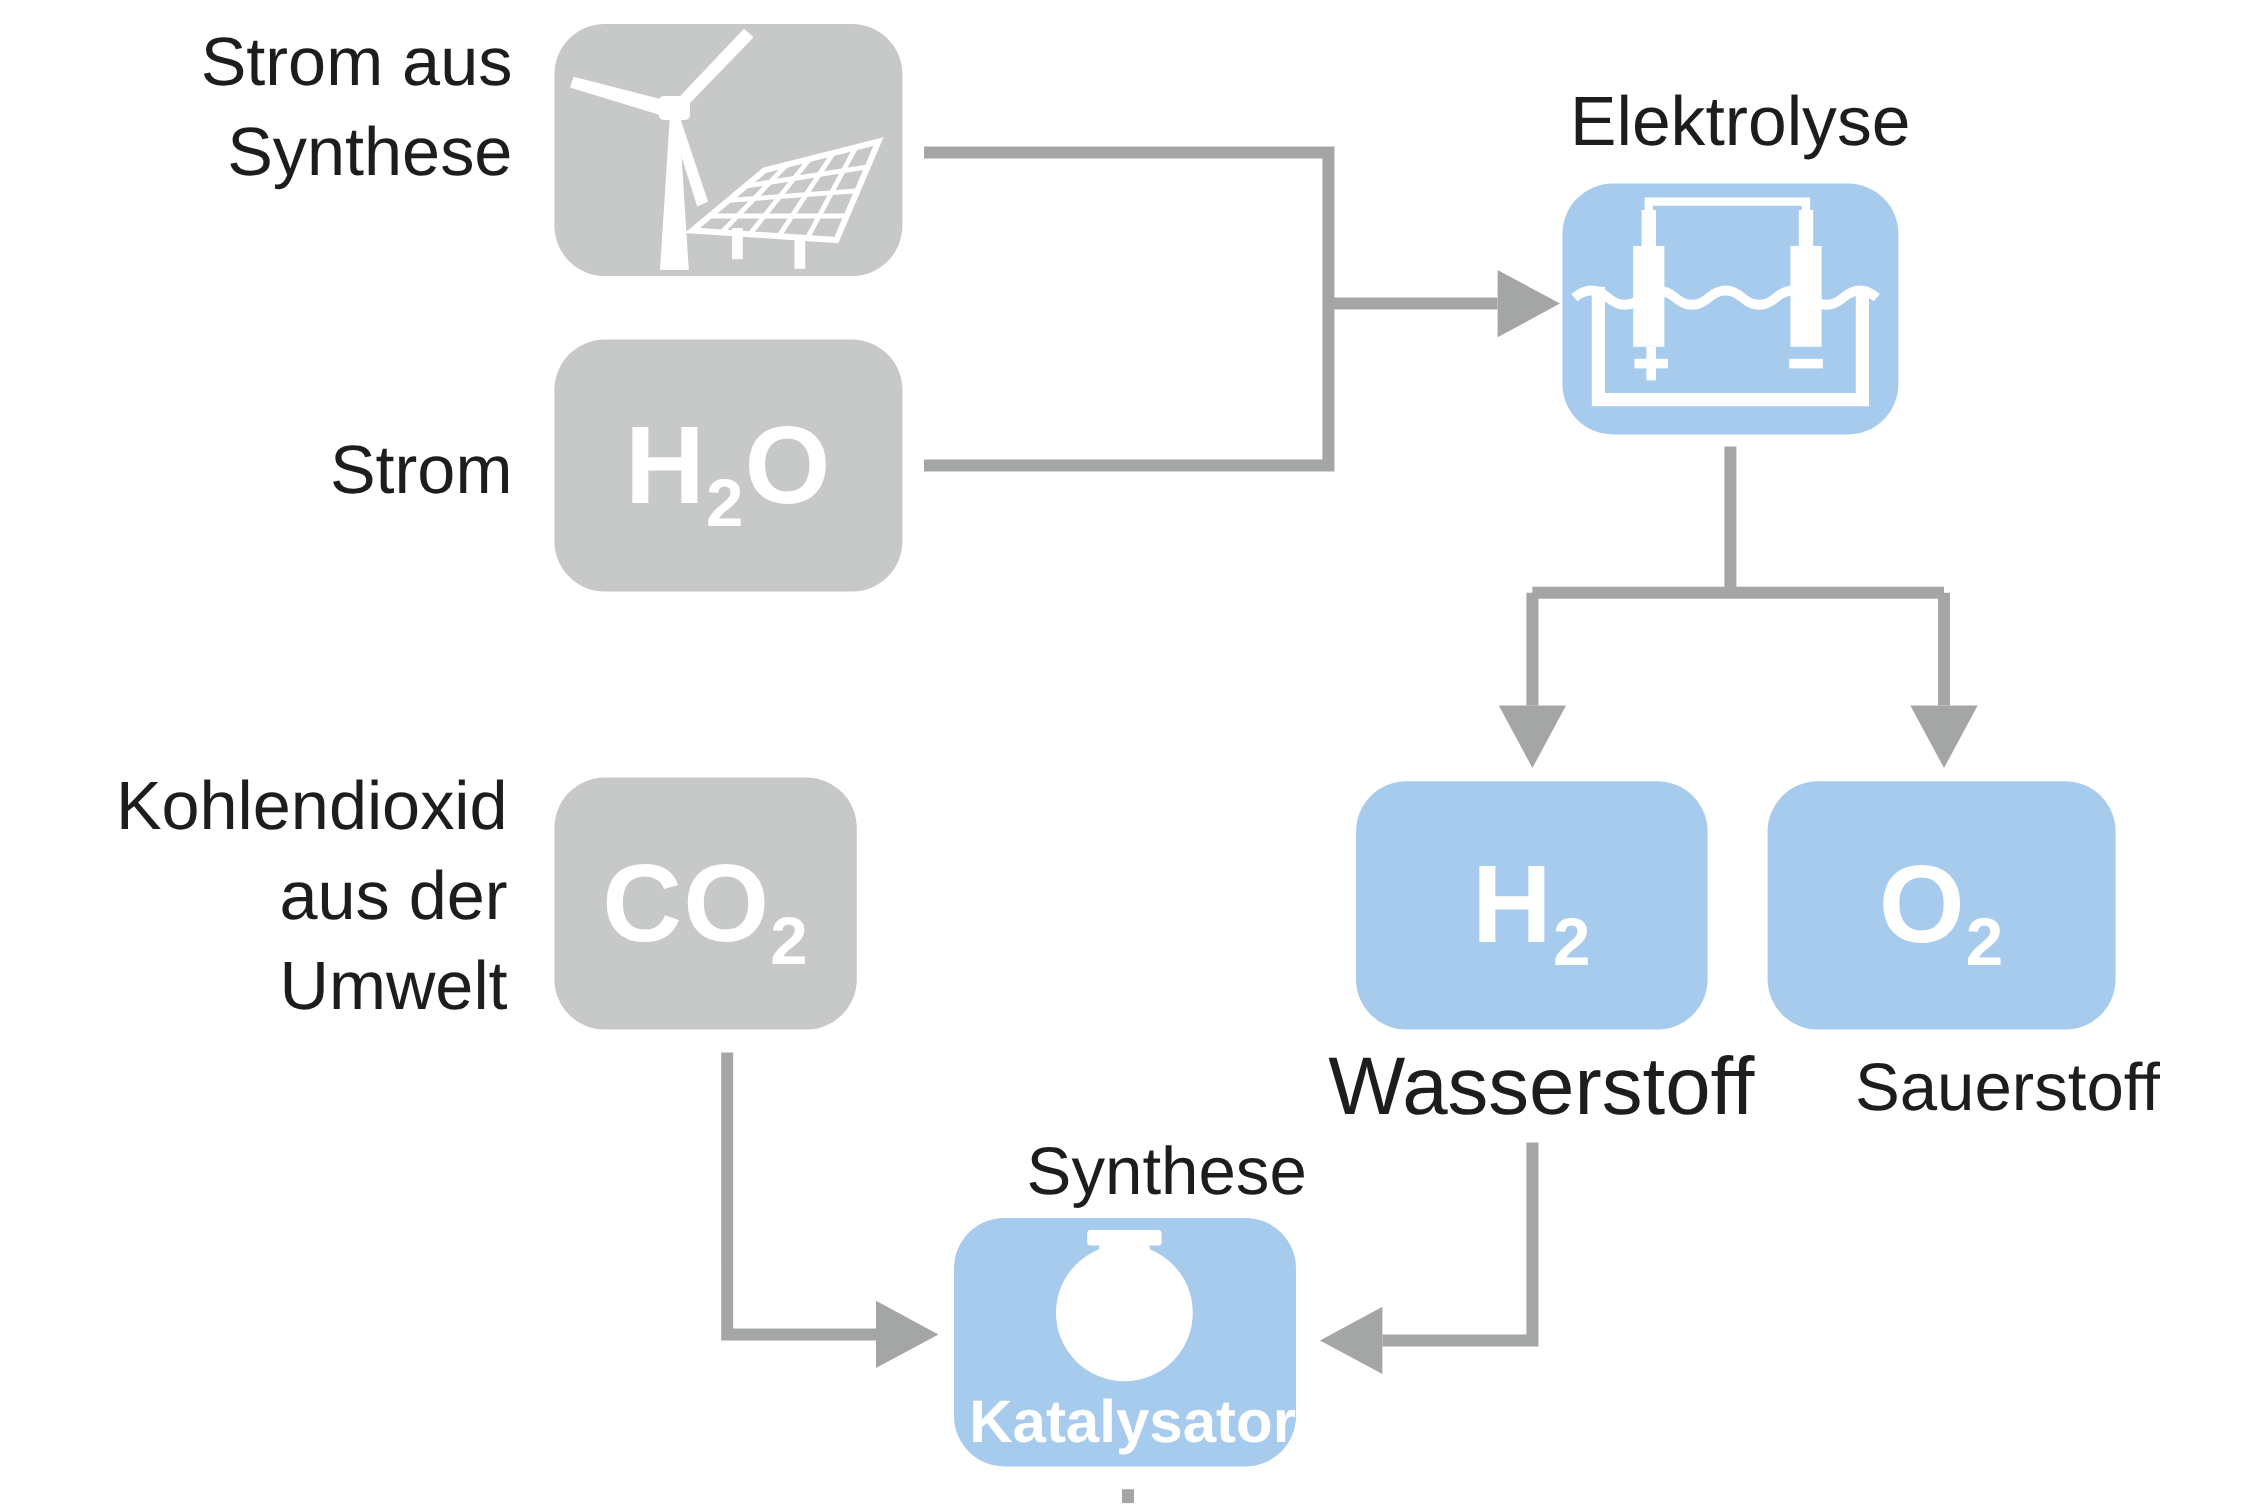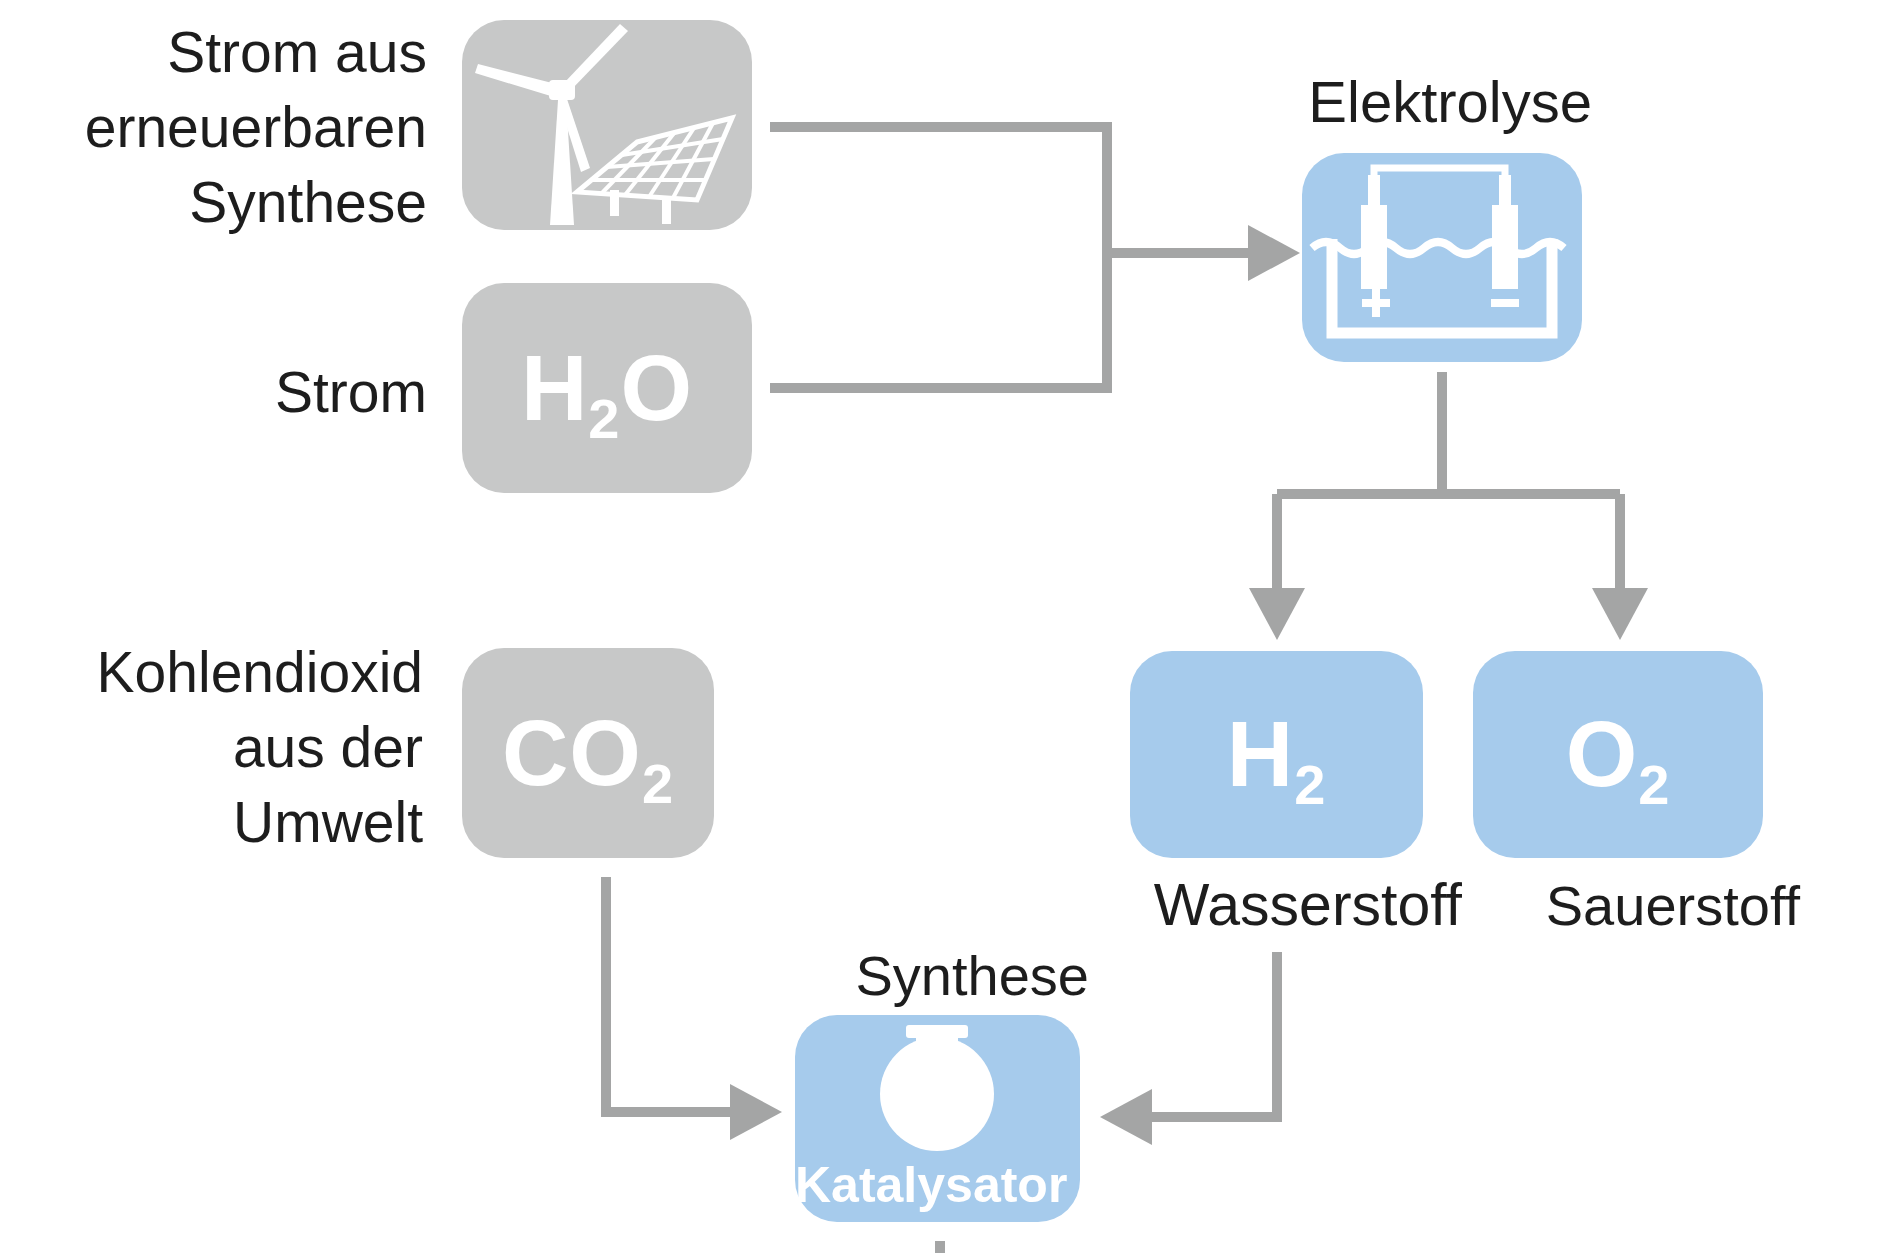--- a/index.html
+++ b/index.html
@@ -24,21 +24,21 @@
   .label.center{text-align:right;}
   .formula{
     display:flex;align-items:center;justify-content:center;height:100%;
     color:var(--icon-white);font-weight:700;font-size:92px;letter-spacing:1px;
   }
   .formula .sub{font-size:56px;transform:translateY(30px);}
   .icon-svg{position:absolute;left:0;top:0;width:100%;height:100%;}
   .wfill{fill:var(--icon-white);stroke:none;}
   .wstroke{stroke:var(--icon-white);fill:none;}
   .catalyst-label{
-    position:absolute;left:0;right:0;bottom:8px;text-align:left;
+    position:absolute;left:0;right:0;bottom:8px;text-align:right;
     color:var(--icon-white);font-weight:700;font-size:50px;z-index:2;
   }
 </style>
 </head>
 <body>
 
 <div class="canvas">
 
   <svg class="connectors" width="1880" height="1253" viewBox="0 0 1880 1253">
     <path d="M770,127 H1107 V388 H770"></path>
@@ -51,21 +51,20 @@
     <polygon points="1592,588 1648,588 1620,640"></polygon>
     <path d="M606,877 V1112 H730"></path>
     <polygon points="730,1084 730,1140 782,1112"></polygon>
     <path d="M1277,952 V1117 H1152"></path>
     <polygon points="1152,1089 1152,1145 1100,1117"></polygon>
     <path d="M940,1241 V1253"></path>
   </svg>
 
   <div class="label right" style="left:20px;top:15px;width:407px;">
     <div>Strom aus</div>
-    <div>erneuerbaren</div>
     <div>Synthese</div>
   </div>
 
   <div class="label right" style="left:20px;top:355px;width:407px;">Strom</div>
 
   <div class="label right" style="left:20px;top:635px;width:403px;">
     <div>Kohlendioxid</div>
     <div>aus der</div>
     <div>Umwelt</div>
   </div>
@@ -126,21 +125,21 @@
     </svg>
   </div>
 
   <div class="node blue" style="left:1130px;top:651px;width:293px;height:207px;">
     <div class="formula">
       <span>H</span>
         <span class="sub">2</span>
         <span></span>
     </div>
   </div>
-  <div class="label center" style="left:1100px;top:868px;width:362px;font-size:59px;">Wasserstoff</div>
+  <div class="label center" style="left:1100px;top:868px;width:362px;font-size:68px;">Wasserstoff</div>
 
   <div class="node blue" style="left:1473px;top:651px;width:290px;height:207px;">
     <div class="formula">
       <span>O</span>
         <span class="sub">2</span>
         <span></span>
     </div>
   </div>
   <div class="label center" style="left:1440px;top:868px;width:360px;font-size:56px;">Sauerstoff</div>
 

